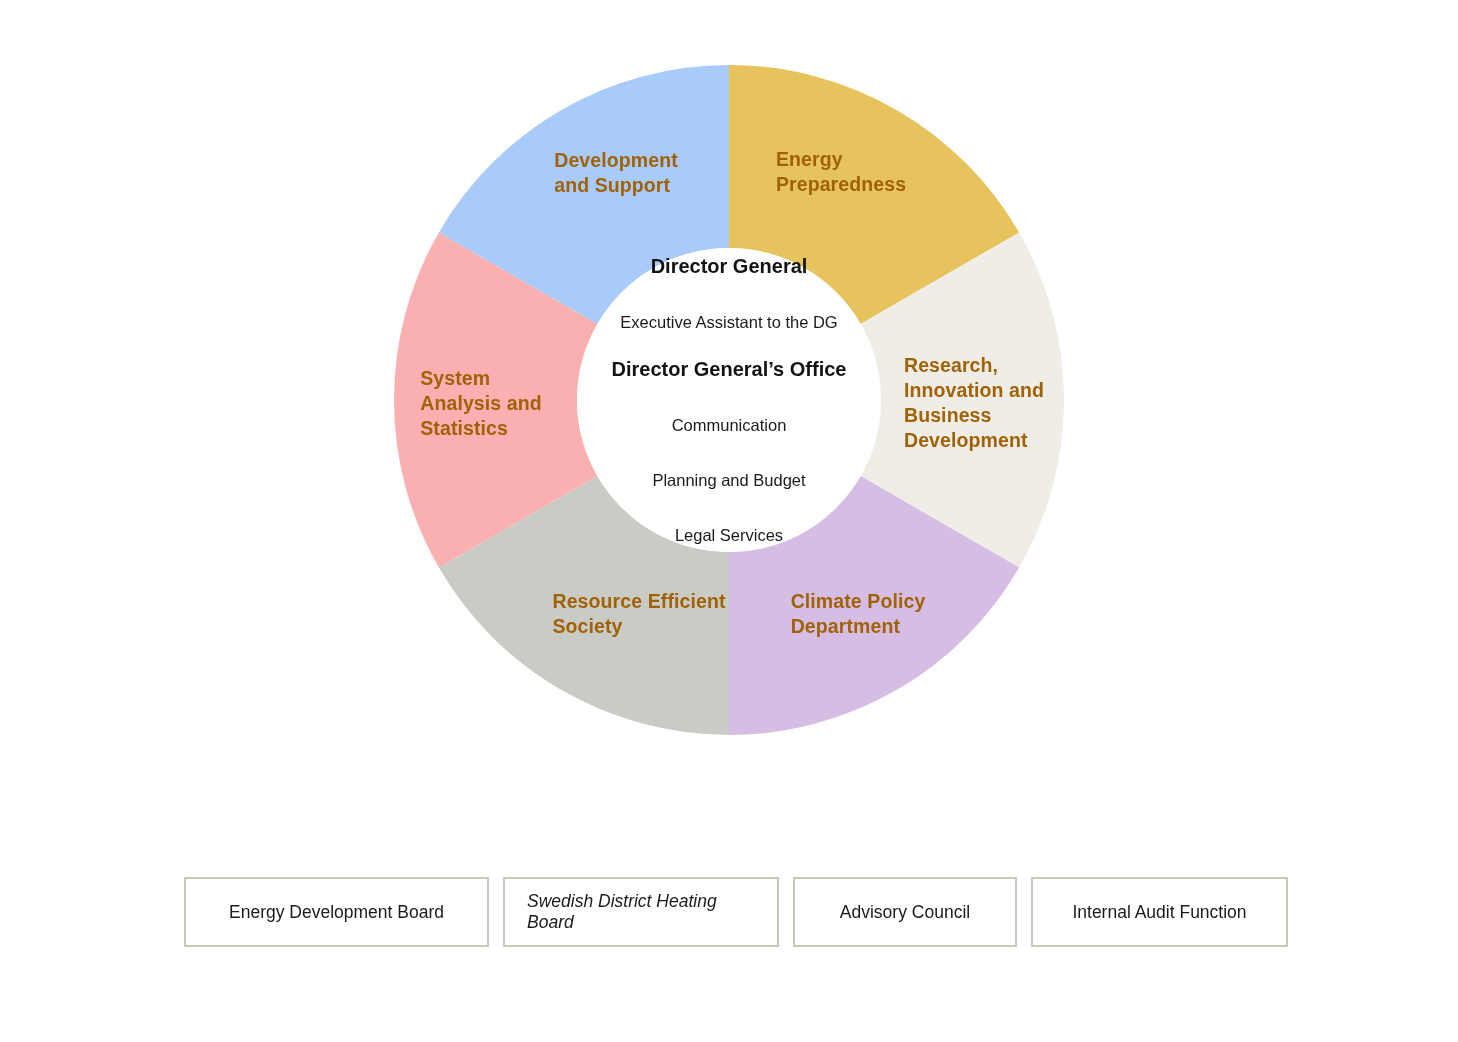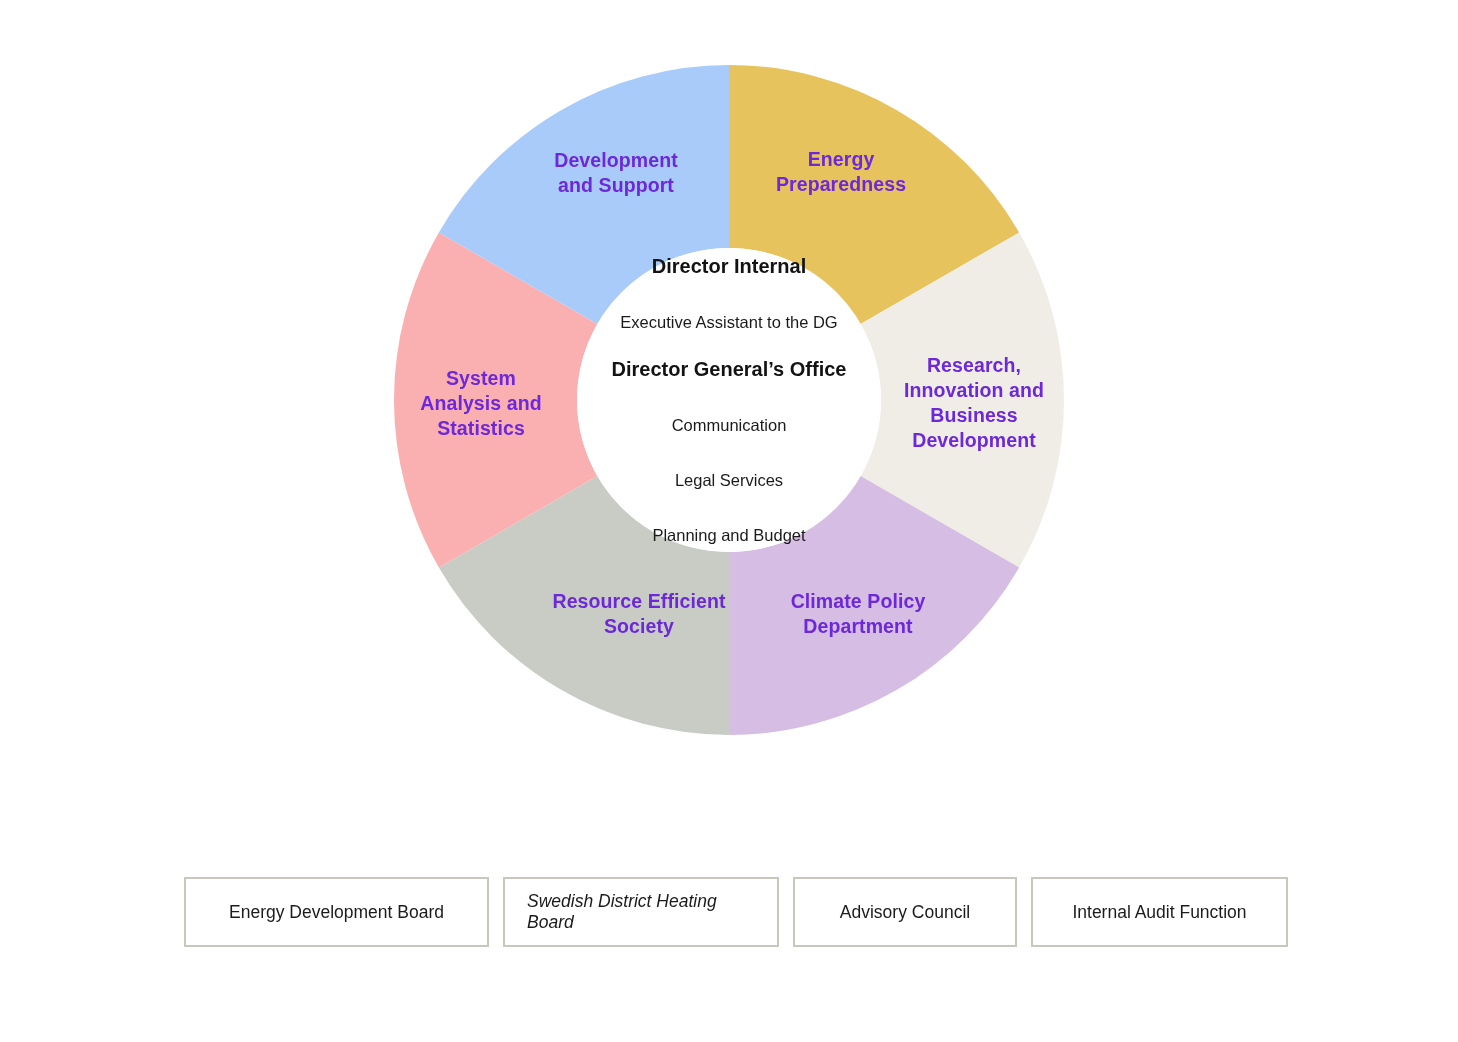--- a/index.html
+++ b/index.html
@@ -19,25 +19,25 @@
   #org-wheel {
     position: absolute;
     left: 0;
     top: 0;
     width: 1458px;
     height: 800px;
   }
 
   .seg-label {
     position: absolute;
-    text-align: center;
+    text-align: left;
     font-weight: bold;
     font-size: 19.5px;
     line-height: 25px;
-    color: #6d28d9;
+    color: #a16207;
     letter-spacing: 0.1px;
     white-space: pre-line;
     transform: translate(-50%, -50%);
     pointer-events: none;
   }
 
   
   .hub {
     position: absolute;
     left: 729px;
@@ -115,27 +115,27 @@
       <div class="seg-label" style="left: 639px; top: 614px;">Resource Efficient
 Society</div>
       <div class="seg-label" style="left: 481px; top: 403px;">System
 Analysis and
 Statistics</div>
       <div class="seg-label" style="left: 616px; top: 173px;">Development
 and Support</div>
     </div>
 
   <div class="hub">
-    <div class="hub-title">Director Internal</div>
+    <div class="hub-title">Director General</div>
     <div class="hub-sub">Executive Assistant to the DG</div>
     <div class="hub-gap"></div>
     <div class="hub-title">Director General’s Office</div>
     <div class="hub-sub">Communication</div>
+    <div class="hub-sub">Planning and Budget</div>
     <div class="hub-sub">Legal Services</div>
-    <div class="hub-sub">Planning and Budget</div>
   </div>
 </div>
 
 <div id="bottom-boxes">
     <div class="org-box w1" style="border-color: rgb(201, 198, 189);">
       <span>Energy Development Board</span>
     </div>
     <div class="org-box w2" style="border-color: rgb(201, 198, 189);">
       <span>Swedish District Heating Board</span>
     </div>

